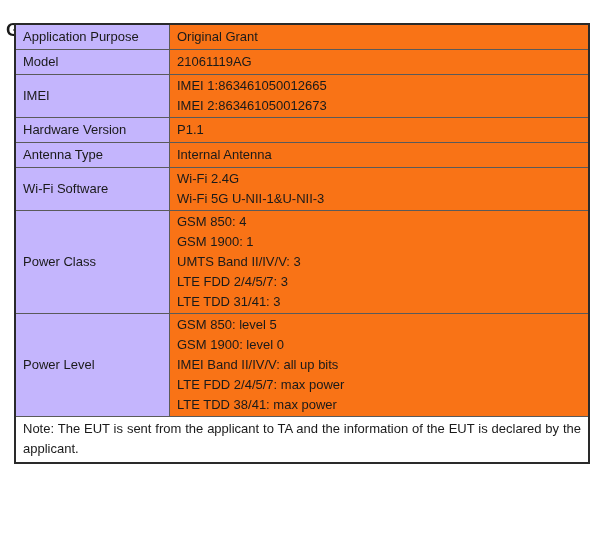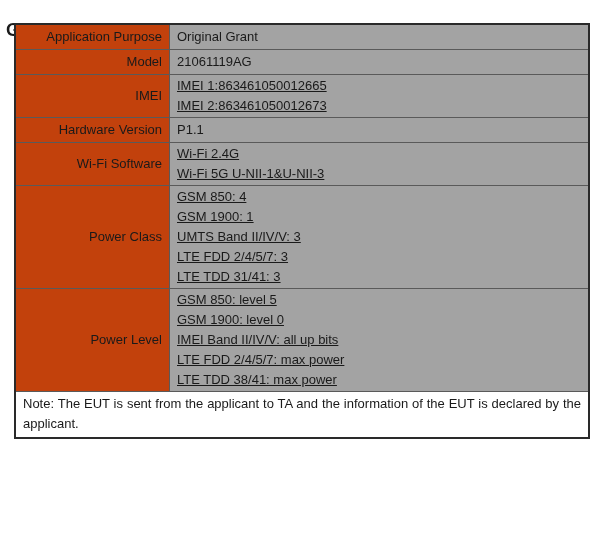--- a/index.html
+++ b/index.html
@@ -33,34 +33,32 @@
       table-layout: fixed;
       font-size: 13px;
     }
     table.spec td {
       border: 1px solid #5a5a5a;
       padding: 0 7px;
       vertical-align: middle;
       line-height: 20px;
     }
     table.spec td.label {
-      background: #c2410c;
+      background: #c4b5fd;
       width: 139px;
-      text-align: right;
     }
     table.spec td.value {
-      background: #a3a3a3;
+      background: #f97316;
     }
     table.spec tr.single td {
       height: 24px;
     }
     table.spec tr.multi td.value {
       padding-top: 1px;
       padding-bottom: 1px;
-      text-decoration: underline;
     }
     .line {
       display: block;
       line-height: 20px;
     }
     td.note {
       background: #ffffff;
       padding: 2px 7px 3px 7px !important;
       line-height: 20px;
       text-align: justify;
@@ -85,20 +83,24 @@
       <td class="label">IMEI</td>
       <td class="value">
         <span class="line">IMEI 1:863461050012665</span>
         <span class="line">IMEI 2:863461050012673</span>
       </td>
     </tr>
     <tr class="single">
       <td class="label">Hardware Version</td>
       <td class="value">P1.1</td>
     </tr>
+    <tr class="single">
+      <td class="label">Antenna Type</td>
+      <td class="value">Internal Antenna</td>
+    </tr>
     <tr class="multi">
       <td class="label">Wi-Fi Software</td>
       <td class="value">
         <span class="line">Wi-Fi 2.4G</span>
         <span class="line">Wi-Fi 5G U-NII-1&amp;U-NII-3</span>
       </td>
     </tr>
     <tr class="multi">
       <td class="label">Power Class</td>
       <td class="value">

